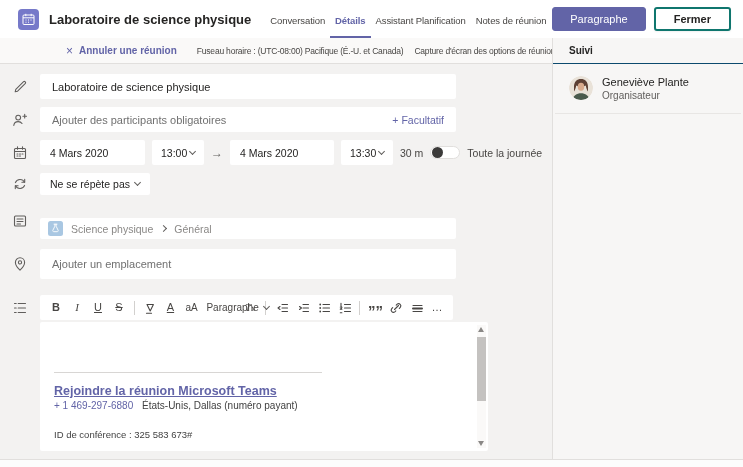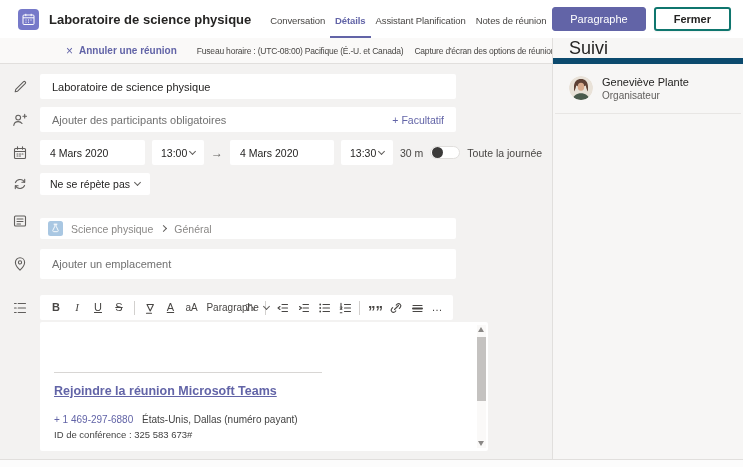--- a/index.html
+++ b/index.html
@@ -91,34 +91,34 @@
   .tb-u { text-decoration:underline; }
   .tb-s { text-decoration:line-through; }
   .tb-fc { text-decoration:underline; }
   .tb-para { font-size:10px; display:flex; align-items:center; gap:5px; }
   .tb-tx i { font-size:8px; font-style:normal; }
   .tb-q { font-size:15px; font-weight:700; line-height:8px; position:relative; top:3px; }
   .tdiv { width:1px; height:14px; background:#d2d0ce; }
   .edbody { position:relative; width:448px; height:129px; background:#fff; border-radius:2px; cursor:text; }
   .edhr { position:absolute; left:14px; top:50px; width:268px; border-top:1px solid #d8d6d4; }
   .edlink { position:absolute; left:14px; top:62px; font-size:12.5px; font-weight:700; color:#6264a7; text-decoration:underline; cursor:pointer; }
-  .edphone { position:absolute; left:14px; top:92px; font-size:10px; color:#424242; }
+  .edphone { position:absolute; left:14px; top:78px; font-size:10px; color:#424242; }
   .edphone .pn { color:#6264a7; margin-right:6px; cursor:pointer; }
   .edid { position:absolute; left:14px; top:107px; font-size:9.5px; color:#424242; }
   .sbar { position:absolute; right:2px; top:3px; bottom:3px; width:9px; background:#faf9f8; }
   .sb-up, .sb-down { position:absolute; left:1px; width:0; height:0; border-left:3.5px solid transparent; border-right:3.5px solid transparent; cursor:pointer; }
   .sb-up { top:2px; border-bottom:5px solid #8a8886; }
   .sb-down { bottom:2px; border-top:5px solid #8a8886; }
   .sb-thumb { position:absolute; left:0; right:0; top:12px; height:64px; background:#c4c2c0; cursor:grab; }
   
   .panel {
     position:absolute; top:38px; left:552px; right:0; bottom:8px;
     background:#f7f6f5; border-left:1px solid #e1dfdd;
   }
-  .ptitle { height:26px; border-bottom:6px solid #0c4a6e; display:flex; align-items:center; padding:0 16px; font-size:18px; font-weight:400; }
+  .ptitle { height:26px; border-bottom:1px solid #0c4a6e; display:flex; align-items:center; padding:0 16px; font-size:10px; font-weight:700; }
   .attendee { display:flex; gap:9px; padding:12px 14px 12px 14px; margin:0 2px; border-bottom:1px solid #e8e6e4; cursor:pointer; }
   .avatar { width:24px; height:24px; border-radius:50%; overflow:hidden; flex:0 0 auto; }
   .aname { font-size:11px; color:#252423; }
   .arole { font-size:10px; color:#605e5c; margin-top:2px; }
   
   .bstrip { position:absolute; left:0; right:0; bottom:0; height:8px; background:#fcfcfc; border-top:1px solid #e1dfdd; }
   svg { display:block; }
 </style>
 </head>
 <body>

